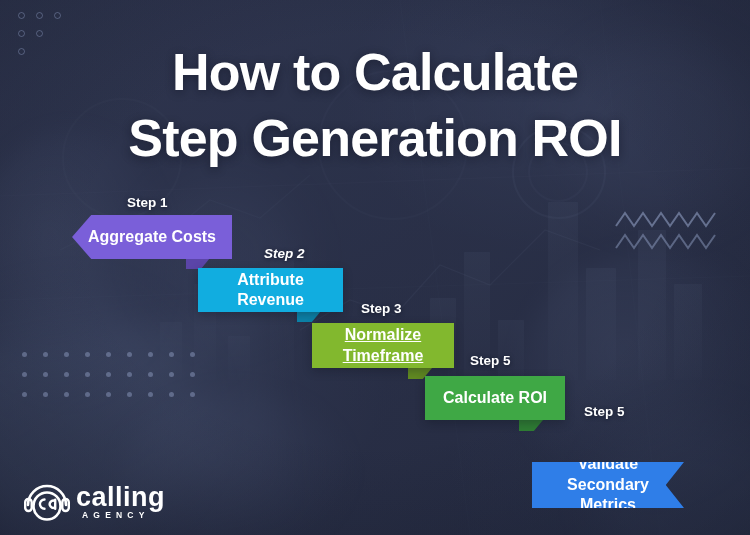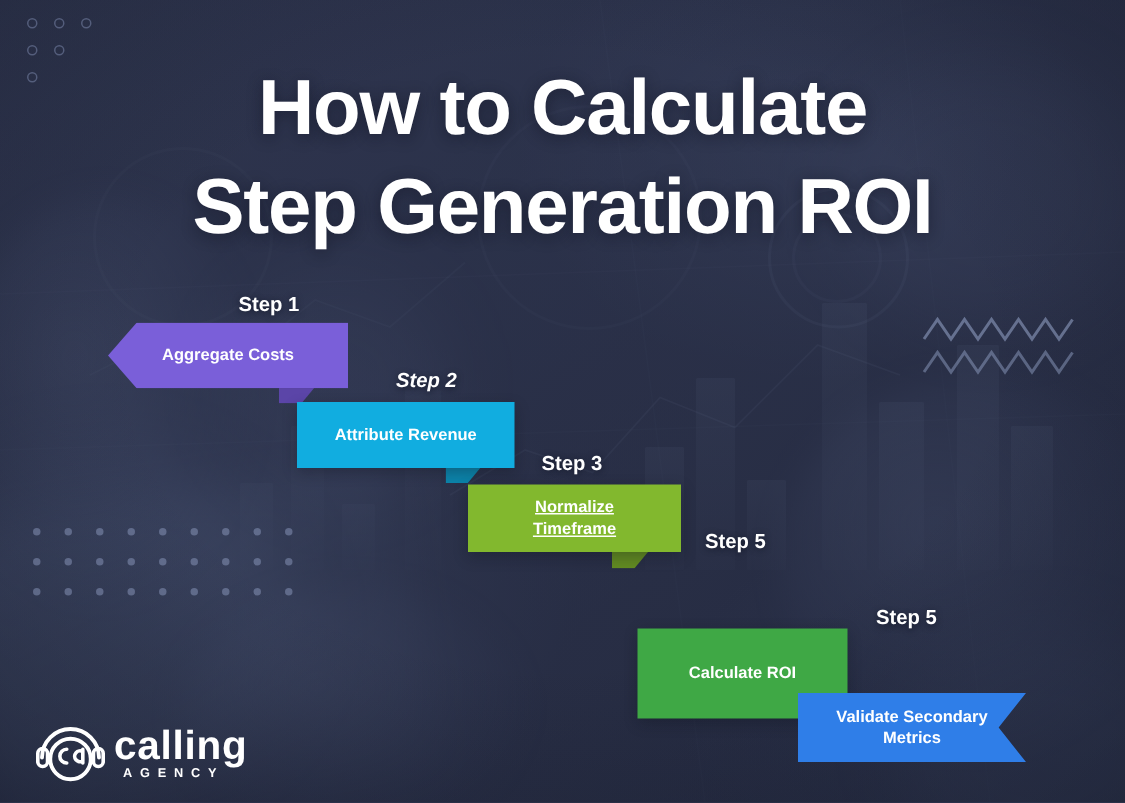--- a/index.html
+++ b/index.html
@@ -106,21 +106,21 @@
     text-shadow:0 1px 4px rgba(10,14,26,0.6);
   }
 
   .banner {
     position:absolute;
     display:flex;
     align-items:center;
     justify-content:center;
     color:#ffffff;
     font-weight:bold;
-    font-size:11px;
+    font-size:16px;
     line-height:1.28;
     text-align:center;
     padding:0 14px;
     box-shadow:0 3px 9px rgba(12,16,28,0.30);
   }
 
   
   .tail {
     position:absolute;
     width:24px; height:11px;
@@ -249,21 +249,21 @@
     <polyline points="2,18 11,5 20,18 29,5 38,18 47,5 56,18 65,5 74,18 83,5 92,18 101,5" fill="none" stroke="rgba(162,178,216,0.50)" stroke-width="2"></polyline>
     <polyline points="2,40 11,27 20,40 29,27 38,40 47,27 56,40 65,27 74,40 83,27 92,40 101,27" fill="none" stroke="rgba(162,178,216,0.42)" stroke-width="2"></polyline>
   </svg>
 
   <h1 class="title">
     <span>How to Calculate</span>
     <span class="l2">Step Generation ROI</span>
   </h1>
 
   <div class="step">
-    <div class="step-label" style="left:127px; top:195px;margin-left:32px;">Step 1</div>
+    <div class="step-label" style="left:127px; top:195px;">Step 1</div>
     <div class="tail" style="left:186px; top:258px; background:#5B45A8; clip-path:polygon(0% 0%, 100% 0%, 62% 100%, 0% 100%);"></div>
     <div class="banner shape-notch-left" style="left:72px; top:215px; width:160px; height:44px; background:#7A5FD9;">
       <span>Aggregate Costs</span>
     </div>
   </div>
 
   <div class="step">
     <div class="step-label" style="left:264px; top:246px;font-style:italic;">Step 2</div>
     <div class="tail" style="left:297px; top:311px; background:#0C84AB; clip-path:polygon(0% 0%, 100% 0%, 62% 100%, 0% 100%);"></div>
     <div class="banner shape-plain" style="left:198px; top:268px; width:145px; height:44px; background:#11ADE0;">
@@ -276,21 +276,21 @@
     <div class="tail" style="left:408px; top:368px; background:#628B22; clip-path:polygon(0% 0%, 100% 0%, 62% 100%, 0% 100%);"></div>
     <div class="banner shape-plain" style="left:312px; top:323px; width:142px; height:45px; background:#82B82E;">
       <span class="multiline" style="white-space:pre-line;text-decoration:underline;">Normalize
 Timeframe</span>
     </div>
   </div>
 
   <div class="step">
     <div class="step-label" style="left:470px; top:353px;">Step 5</div>
     <div class="tail" style="left:519px; top:420px; background:#2F7D34; clip-path:polygon(0% 0%, 100% 0%, 62% 100%, 0% 100%);"></div>
-    <div class="banner shape-plain" style="left:425px; top:376px; width:140px; height:60px; background:#3FA845;margin-top:43px;">
+    <div class="banner shape-plain" style="left:425px; top:376px; width:140px; height:44px; background:#3FA845;">
       <span>Calculate ROI</span>
     </div>
   </div>
 
   <div class="step">
     <div class="step-label" style="left:584px; top:404px;">Step 5</div>
     <div class="banner shape-notch-right" style="left:532px; top:428px; width:152px; height:46px; background:#2F7EE8;">
       <span class="multiline" style="white-space:pre-line;">Validate Secondary
 Metrics</span>
     </div>

